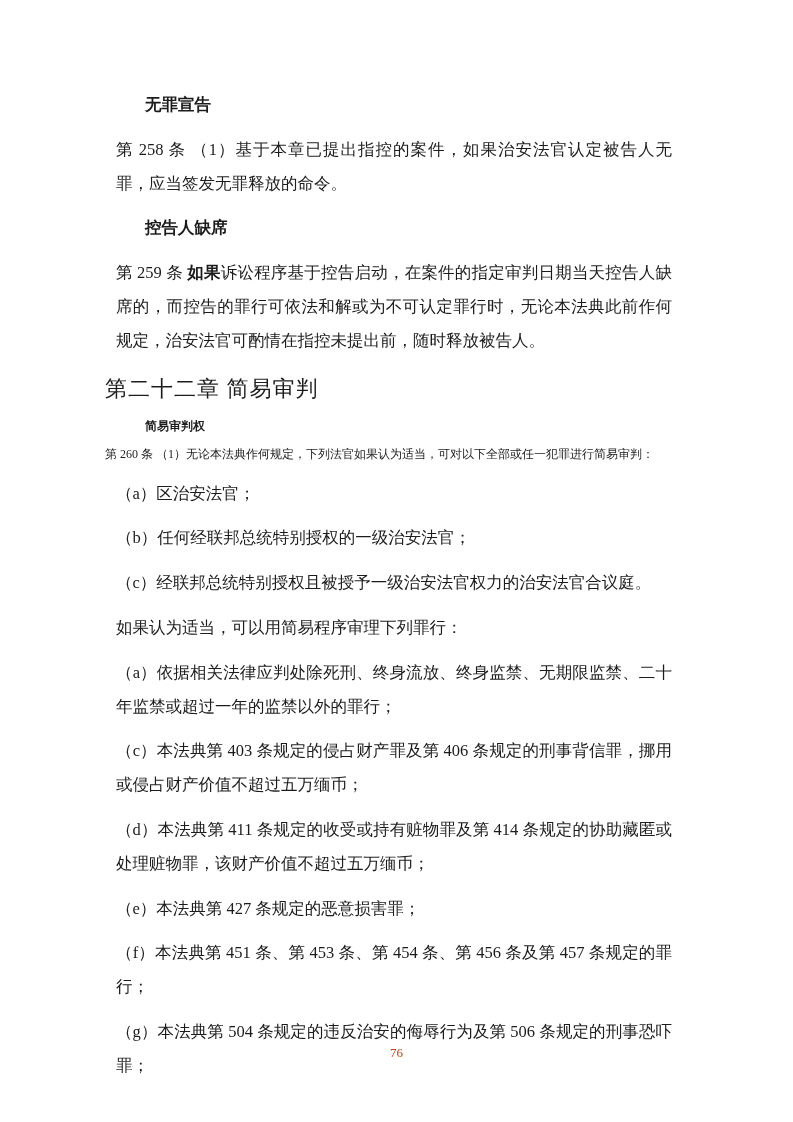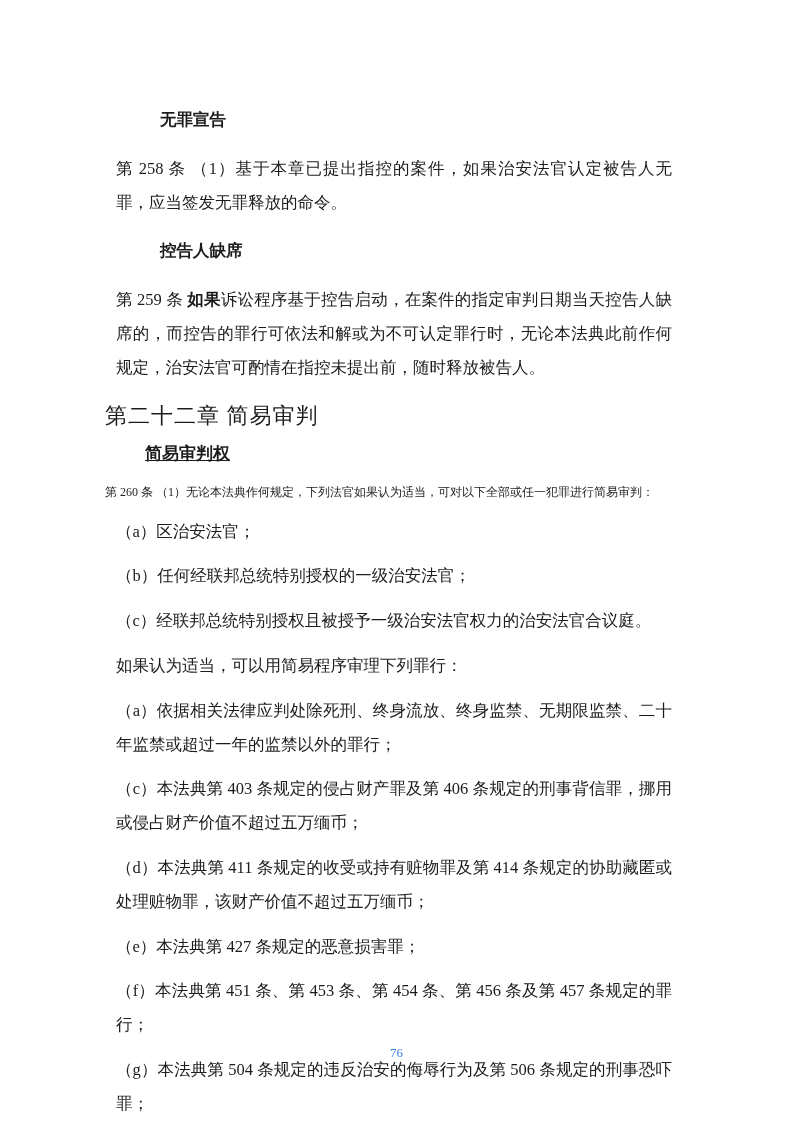--- a/index.html
+++ b/index.html
@@ -27,61 +27,60 @@
     width: 578px;
   }
   .para {
     margin: 11px;
     font-size: 16.5px;
     line-height: 33.8px;
     text-align: justify;
     word-break: break-all;
   }
   .section-heading {
-    margin: 15px;
+    margin: 0;
     font-size: 16.5px;
     line-height: 33.8px;
     font-weight: bold;
     text-indent: 40px;
   }
   .chapter-heading {
     margin: 0 0 6px 0;
     font-size: 22px;
     line-height: 40px;
     font-weight: normal;
     text-align: left;
     letter-spacing: 1px;
   }
   .tight-heading {
-    margin: 6px 0 16px 0;
-    font-size: 17px;
+    margin: 6px 0 5px 0;
+    font-size: 12px;
     line-height: 23px;
     font-weight: bold;
     text-indent: 40px;
-    text-decoration: underline;
   }
   .tight-para {
     margin: 0 0 11px 0;
     font-size: 12px;
     line-height: 23px;
     text-align: justify;
     word-break: break-all;
   }
   .bold-inline {
     font-weight: bold;
   }
   .page-number {
     position: absolute;
     top: 1044px;
     left: 0;
     width: 100%;
     text-align: center;
     font-size: 13px;
     line-height: 18px;
-    color: #3b82f6;
+    color: #c2410c;
   }
 </style>
 </head>
 <body>
 
 <div class="page">
   <div class="content">
 
     <h3 class="section-heading">无罪宣告</h3>
 

